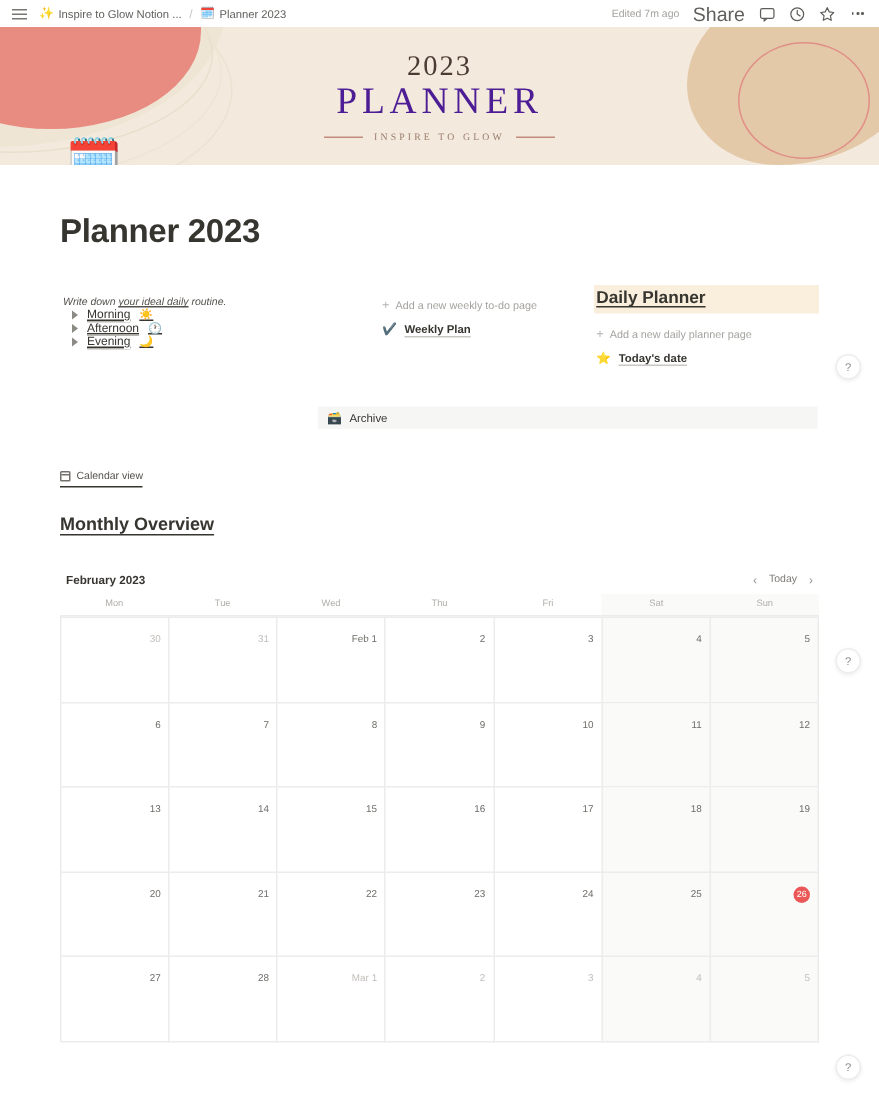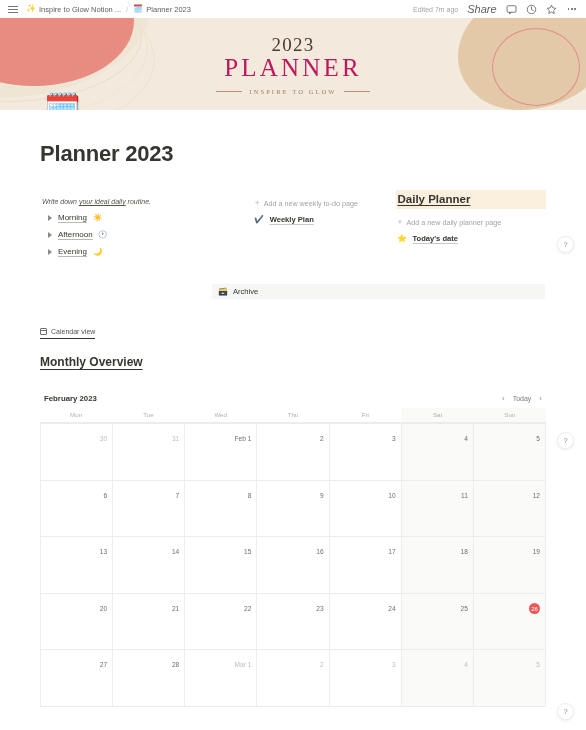--- a/index.html
+++ b/index.html
@@ -40,21 +40,21 @@
     color: #5f5e5b;
   }
   .crumb-emoji { font-size: 8px; line-height: 1; }
   .crumb-sep { margin: 0 5px; color: #c6c5c2; font-size: 8px; }
 
   .topbar-right {
     margin-left: auto;
     display: flex; align-items: center; gap: 9px;
   }
   .edited { font-size: 7px; color: #a5a39f; white-space: nowrap; }
-  .share-btn { font-size: 11px; color: #5f5e5b; cursor: pointer; font-style: italic; }
+  .share-btn { font-size: 13px; color: #5f5e5b; cursor: pointer; }
   .tb-icon { width: 11px; height: 11px; display:block; cursor: pointer; }
   .dots { display:flex; gap:1.5px; align-items:center; cursor:pointer; padding: 2px;}
   .dots i { width:1.8px; height:1.8px; border-radius:50%; background:#5f5e5b; display:block;}
 
   
   .banner {
     position: relative;
     height: 92px;
     width: 586px;
     background: #f3e9dc;
@@ -110,21 +110,21 @@
     font-family: "Liberation Serif", serif;
     font-size: 19px;
     letter-spacing: 1.3px;
     color: #4b3b32;
     line-height: 1.05;
   }
   .banner-word {
     font-family: "Liberation Serif", serif;
     font-size: 25px;
     letter-spacing: 3.2px;
-    color: #be185d;
+    color: #4c1d95;
     line-height: 1.15;
     margin-top: -1px;
   }
   .banner-sub {
     display: flex; align-items: center; justify-content: center;
     gap: 7px; margin-top: 5px;
   }
   .banner-sub .ln { width: 26px; height: 1px; background: #c4897f; display:block;}
   .banner-sub span.txt {
     font-family: "Liberation Serif", serif;
@@ -176,22 +176,23 @@
     font-size: 7px;
     font-style: italic;
     color: #55534e;
     margin-top: 8px;
     padding-left: 2px;
   }
   .sec-sub u { text-decoration: underline; }
 
   .toggle-row {
     display: flex; align-items: center; gap: 6px;
-    margin-top: 8px; padding-left: 8px;
-    cursor: pointer;
+    padding-left: 8px;
+    cursor: pointer;
+    text-decoration: underline;
   }
   .tri {
     width: 0; height: 0;
     border-left: 4.5px solid #8c8a85;
     border-top: 3px solid transparent;
     border-bottom: 3px solid transparent;
     flex: none;
   }
   .toggle-label {
     font-size: 8px;

